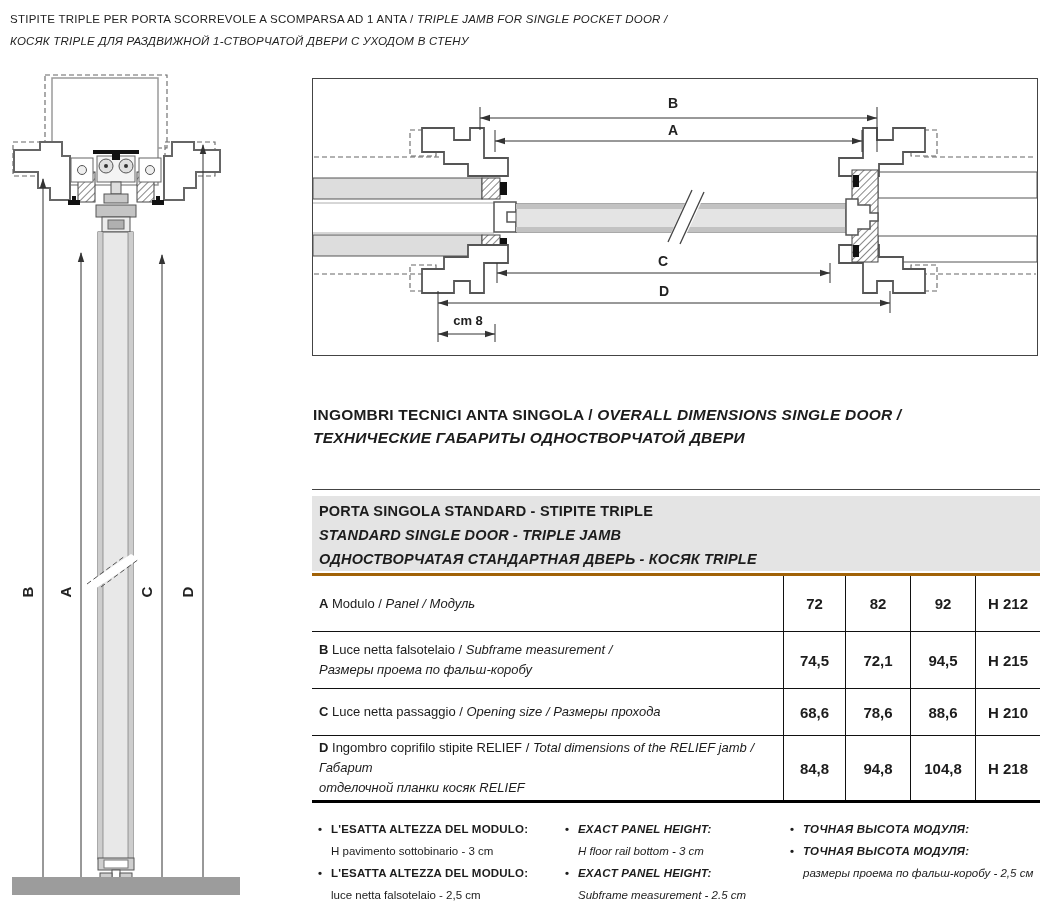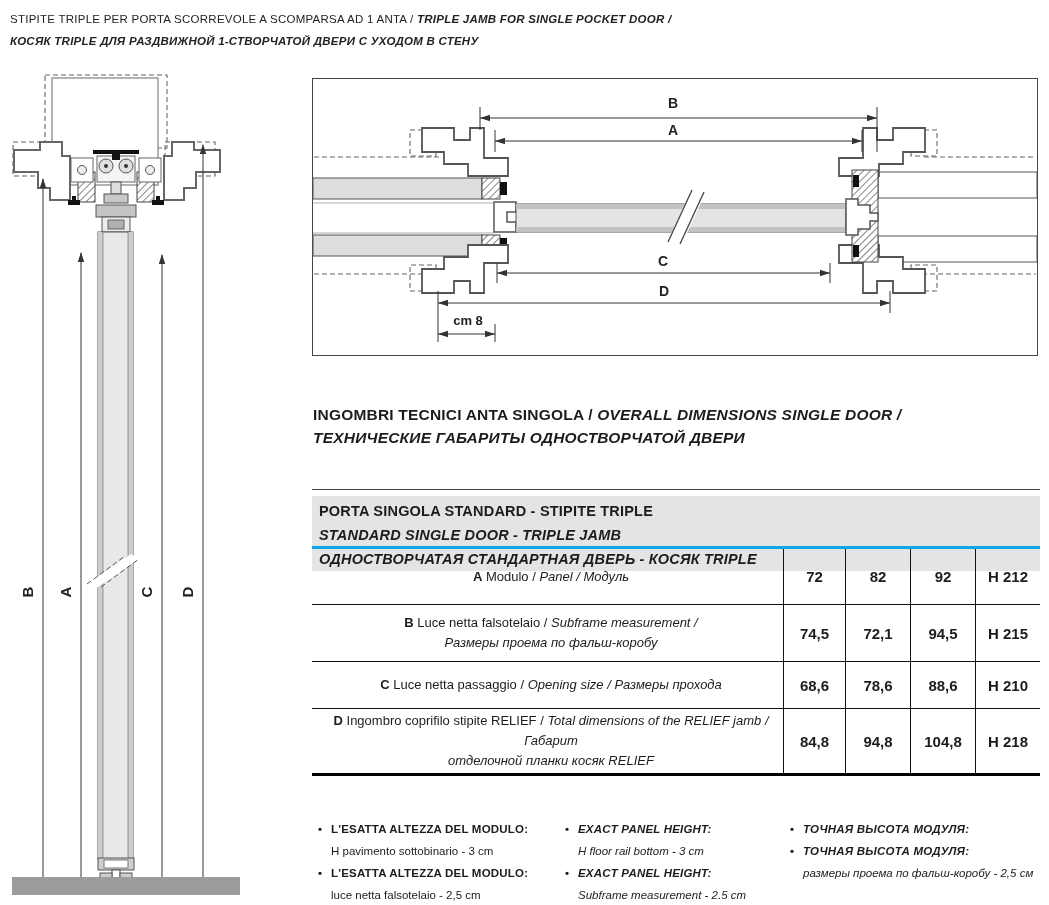--- a/index.html
+++ b/index.html
@@ -1,28 +1,28 @@
 <!DOCTYPE html>
 <html><head>
 <meta charset="utf-8">
 <style>
   html,body{margin:0;padding:0;background:#fff;}
   body{width:1049px;height:905px;position:relative;font-family:"Liberation Sans",sans-serif;color:#1c1c1c;-webkit-font-smoothing:antialiased;}
   .abs{position:absolute;}
   
   .ptitle{left:10px;top:8px;font-size:11.5px;letter-spacing:.25px;line-height:22px;color:#222;}
-  .ptitle i{font-style:italic;font-weight:bold;}
+  .ptitle i{font-style:italic;}
   
   .sheading{left:313px;top:403px;font-size:15.5px;font-weight:bold;line-height:23px;letter-spacing:.2px;}
   
   .thinrule{left:312px;top:489px;width:728px;height:1px;background:#444;}
   .theader{left:312px;top:496px;width:728px;height:75px;background:#e4e4e4;font-size:14.5px;font-weight:bold;line-height:24px;letter-spacing:.2px;}
   .theader .inner{padding:3px 0 0 7px;}
   
-  .tbl{left:312px;top:546px;width:728px;border-top:3px solid #0ea5e9;border-bottom:3px solid #000;box-sizing:border-box;text-align:center;}
+  .tbl{left:312px;top:573px;width:728px;border-top:3px solid #a16207;border-bottom:3px solid #000;box-sizing:border-box;}
   .trow{display:flex;border-bottom:1px solid #111;}
   .trow:last-child{border-bottom:none;}
   .trow .tlabel{width:471px;box-sizing:border-box;padding-left:7px;display:flex;flex-direction:column;justify-content:center;font-size:13px;line-height:20px;}
   .trow .tlabel .l2:empty{display:none;}
   .trow .tcell{box-sizing:border-box;border-left:1px solid #111;display:flex;align-items:center;justify-content:center;font-weight:bold;font-size:15px;}
   .w62{width:62px;}.w65{width:65px;}
   .rowA{height:55px;}.rowB{height:56px;}.rowC{height:46px;}.rowD{height:64px;}
   .ital{font-style:italic;}
   
   .notes{top:818px;font-size:11.5px;line-height:22px;}

